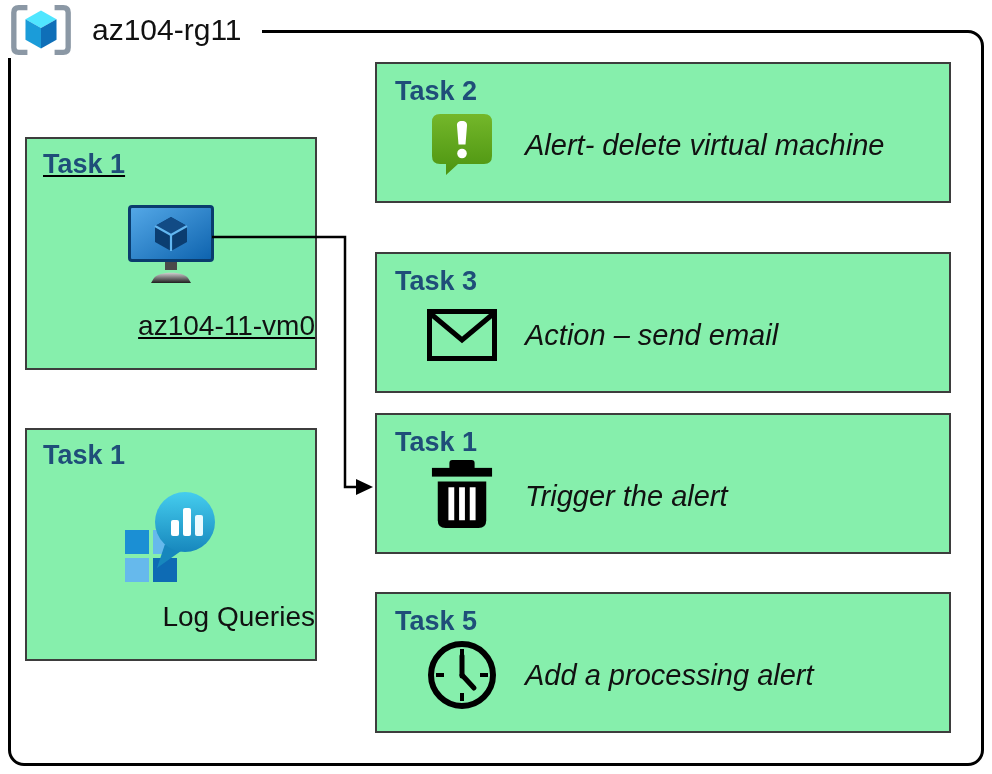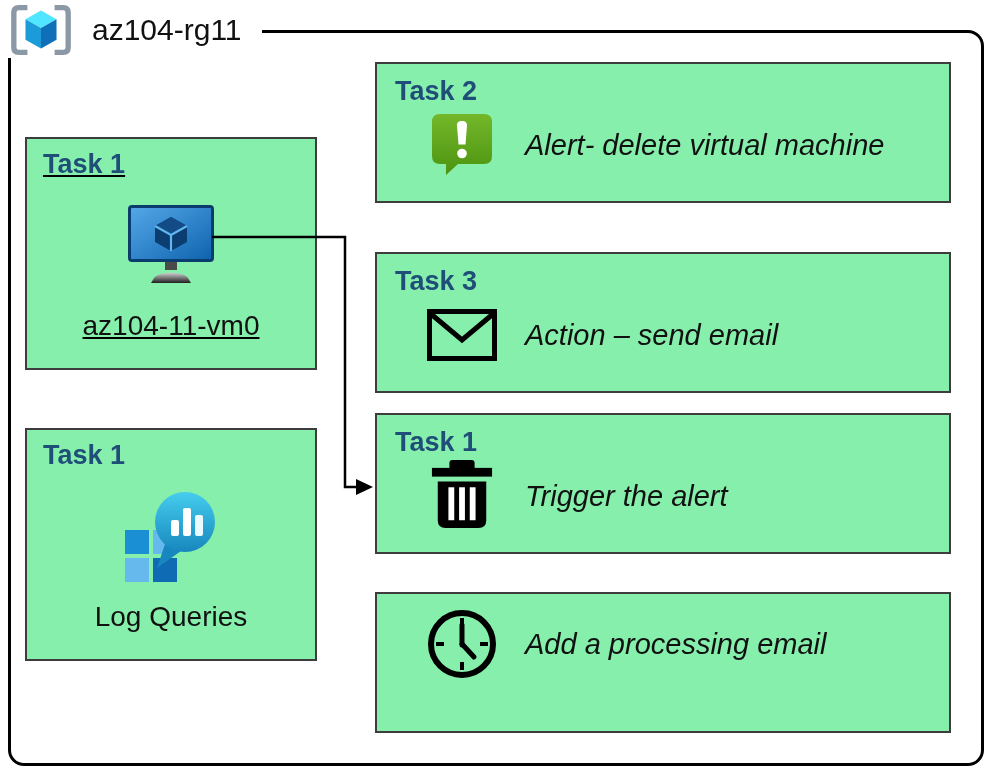--- a/index.html
+++ b/index.html
@@ -24,21 +24,21 @@
   .connector { position:absolute; left:0; top:0; z-index:4; pointer-events:none; }
 
   .task {
     position:absolute; background:#86efac; border:2px solid #3d3d3d; z-index:1;
   }
   .task-title { font-size:27px; font-weight:bold; color:#1f4e79; line-height:1.15; }
 
   .task-left { left:25px; width:292px; height:233px; display:flex; flex-direction:column; }
   .task-left .task-title { margin:10px 0 0 16px; }
   .task-left .icon-area { flex:1; display:flex; align-items:center; justify-content:center; }
-  .task-left .caption { text-align:center; font-size:28px; color:#111; margin-bottom:26px; }
+  .task-left .caption { text-align:right; font-size:28px; color:#111; margin-bottom:26px; }
 
   .task-right { left:375px; width:576px; height:141px; padding:12px 0 0 18px; }
   .task-right .row { display:flex; align-items:center; margin:0 0 0 30px; height:76px;font-style:italic; }
   .task-right .icon-cell { width:74px; display:flex; align-items:center; justify-content:center; }
   .task-right .label { font-size:29px; color:#111; margin-left:26px; white-space:nowrap; }
 
   #t1 { top:137px;text-decoration:underline; }
   #t6 { top:428px; }
   #t2 { top:62px;  }
   #t3 { top:252px; }
@@ -159,33 +159,34 @@
           <rect x="19" y="28" width="6" height="34" fill="#fff"></rect>
           <rect x="30" y="28" width="6" height="34" fill="#fff"></rect>
           <rect x="41" y="28" width="6" height="34" fill="#fff"></rect>
         </svg>
       </span>
       <span class="label">Trigger the alert</span>
     </div>
   </div>
 
   <div class="task task-right" id="t5">
+    <div class="task-title">Task 5</div>
     <div class="row">
       <span class="icon-cell">
         <svg width="74" height="74" viewBox="0 0 74 74">
           <circle cx="37" cy="37" r="31" fill="none" stroke="#000" stroke-width="6"></circle>
           <line x1="37" y1="11" x2="37" y2="19" stroke="#000" stroke-width="4"></line>
           <line x1="63" y1="37" x2="55" y2="37" stroke="#000" stroke-width="4"></line>
           <line x1="37" y1="63" x2="37" y2="55" stroke="#000" stroke-width="4"></line>
           <line x1="11" y1="37" x2="19" y2="37" stroke="#000" stroke-width="4"></line>
           <line x1="37" y1="38" x2="37" y2="18" stroke="#000" stroke-width="5" stroke-linecap="round"></line>
           <line x1="37" y1="37" x2="49" y2="50" stroke="#000" stroke-width="5" stroke-linecap="round"></line>
         </svg>
       </span>
-      <span class="label">Add a processing email</span>
+      <span class="label">Add a processing alert</span>
     </div>
   </div>
 
   <svg class="connector" width="992" height="774" viewBox="0 0 992 774">
     <path d="M212 237 H345 V487 H357" fill="none" stroke="#000" stroke-width="2.5"></path>
     <polygon points="356,479 356,495 373,487" fill="#000"></polygon>
   </svg>
 
 </div>
 

